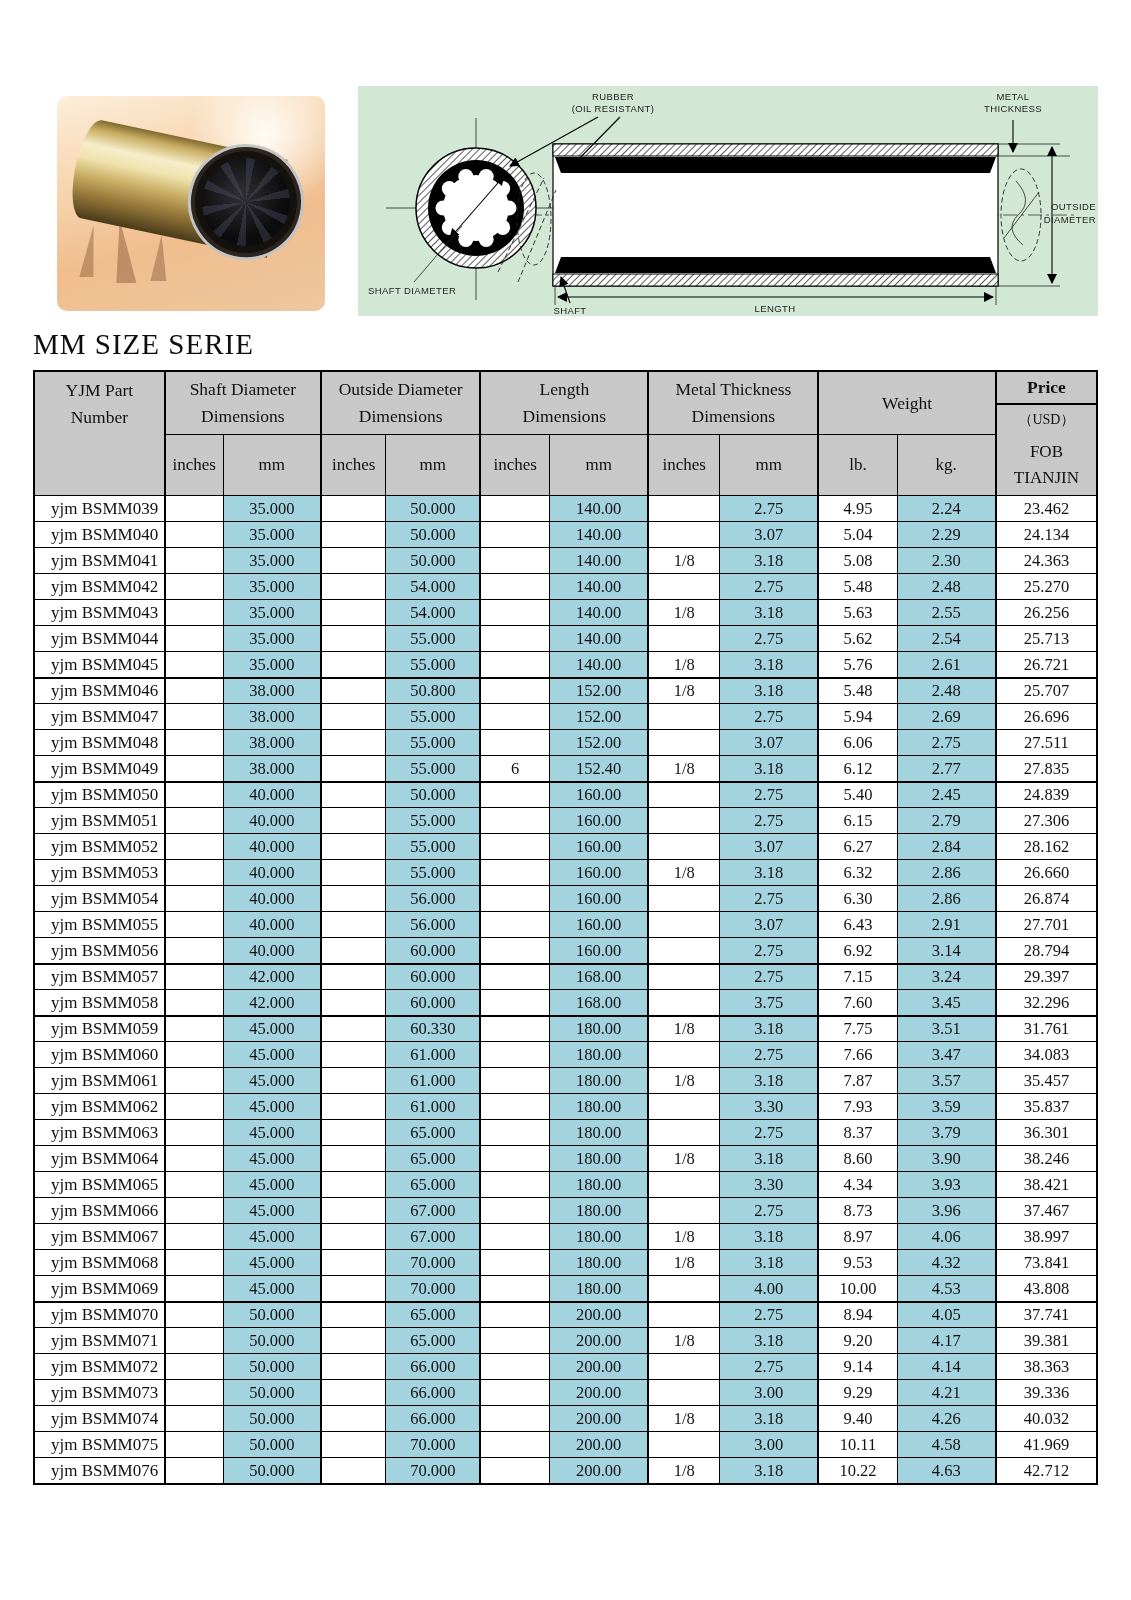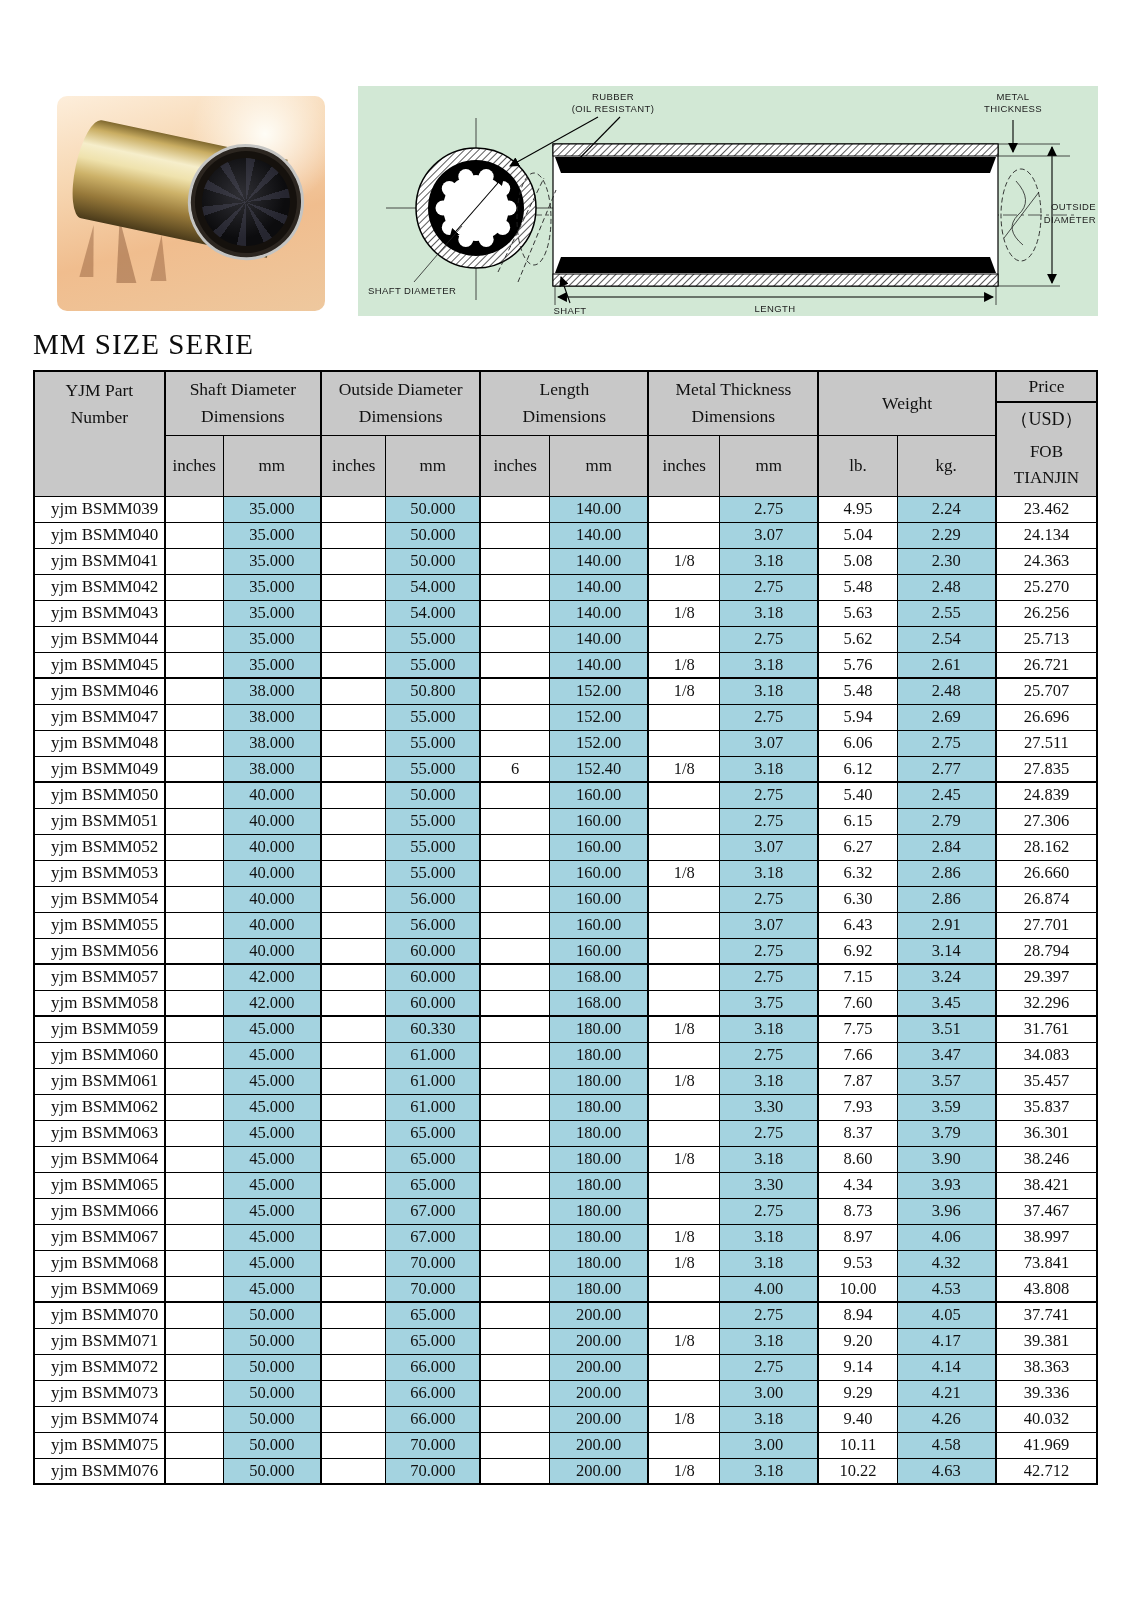--- a/index.html
+++ b/index.html
@@ -40,22 +40,22 @@
   .cline{stroke:#333;stroke-width:.8;fill:none;stroke-dasharray:14 4 3 4;}
 
   
   h1{font-family:"Liberation Serif",serif;font-weight:normal;font-size:29px;letter-spacing:1px;margin:12px 0 9px 0;color:#0d0d0d;}
 
   
   table{width:100%;border-collapse:collapse;table-layout:fixed;border:2px solid var(--ink);}
   th,td{border:1px solid var(--ink);text-align:center;overflow:hidden;white-space:nowrap;}
   thead th{background:var(--hdr);font-weight:normal;font-size:17.5px;padding:4px 2px;}
   .gb{border-left-width:2px;}
-  .hr1 .price-top{height:30px;border-bottom-width:2px;}
-  .hr2 .usd{height:28px;border-top:none;border-bottom:none;font-size:18px;}
+  .hr1 .price-top{height:30px;border-bottom-width:2px;font-weight:bold;}
+  .hr2 .usd{height:28px;border-top:none;border-bottom:none;font-size:14px;}
   .hr3 th{height:56px;border-top:none;font-size:17px;}
   th.part-h{vertical-align:top;padding-top:5px;line-height:1.55;}
   th .tl{display:block;line-height:1.55;}
   td{height:26px;font-size:16.5px;padding:0 2px;}
   td.c0{text-align:left;padding-left:16px;font-size:17px;}
   td.hl{background:var(--hl);}
   tr.group-start td{border-top-width:2px;margin-left:12px;}
 </style>
 </head>
 <body>

